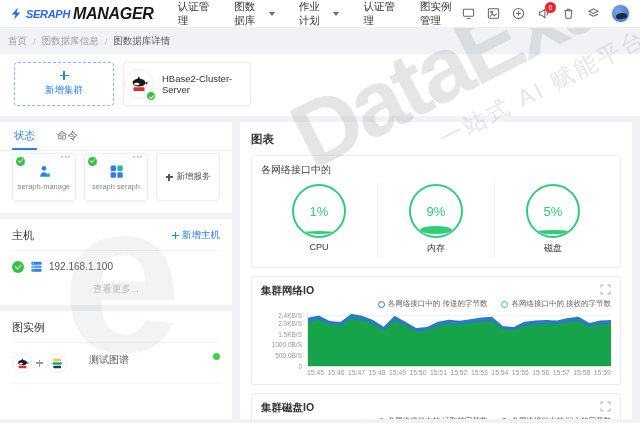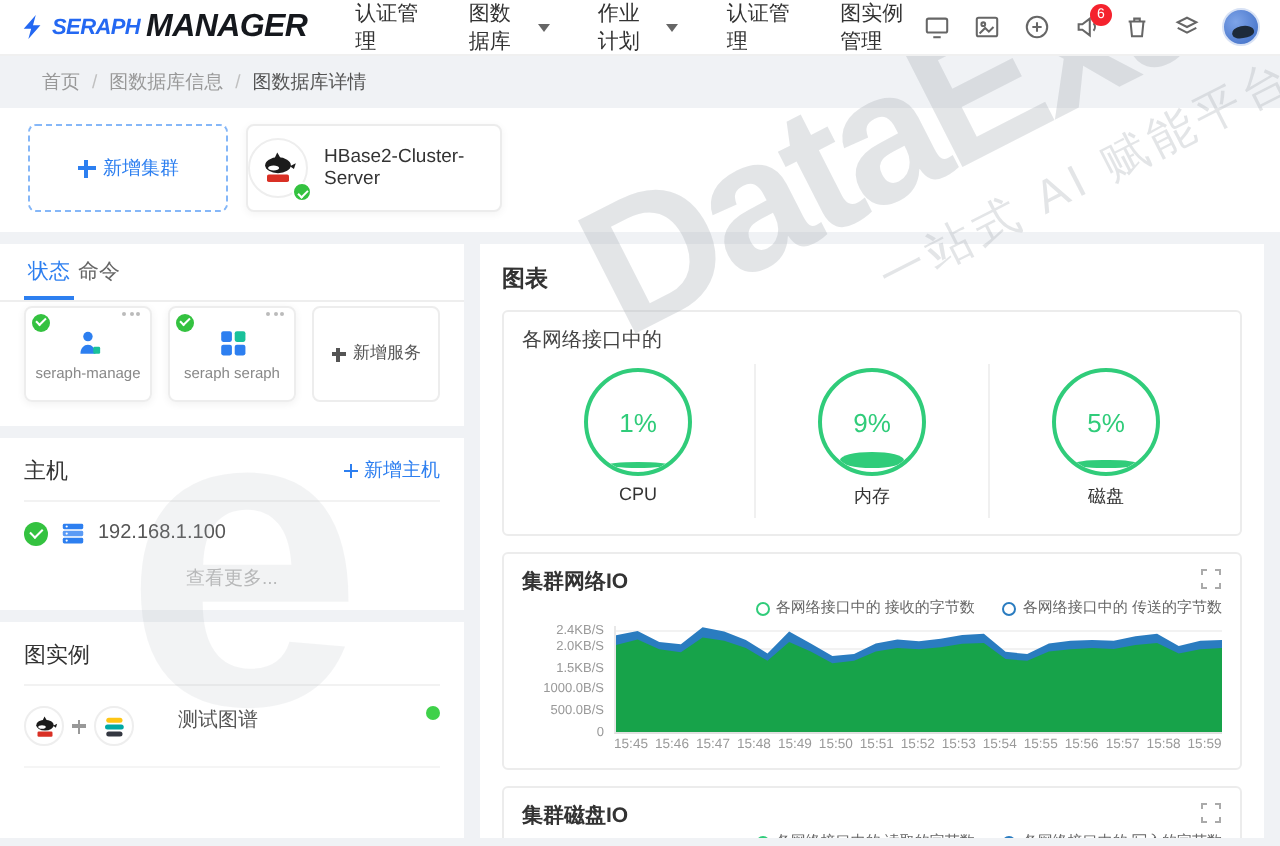--- a/index.html
+++ b/index.html
@@ -17,42 +17,42 @@
   .nav { display:flex; gap:24px; margin-left:24px; }
   .nav-item { font-size:10.5px; color:#333; display:flex; align-items:center; gap:4px; cursor:pointer; }
   .caret { width:0; height:0; border-left:3.5px solid transparent; border-right:3.5px solid transparent; border-top:4px solid #666; }
   .header-actions { margin-left:auto; display:flex; align-items:center; gap:11px; }
   .hicon { width:14px; height:14px; display:flex; align-items:center; justify-content:center; position:relative; cursor:pointer;}
   .hicon svg { width:13px; height:13px; }
   .badge { position:absolute; top:-5px; right:-6px; min-width:11px; height:11px; border-radius:6px; background:#f5222d; color:#fff; font-size:7px; font-style:normal; display:flex; align-items:center; justify-content:center; padding:0 2px;}
   .avatar { width:19px; height:19px; border-radius:50%; background:radial-gradient(circle at 35% 35%, #7ea4e8, #3c6bc4); border:1px solid #d8e2f5; cursor:pointer; position:relative; overflow:hidden;}
   .avatar::after { content:""; position:absolute; left:4px; top:8px; width:11px; height:6px; background:#1d2a3a; border-radius:50% 60% 40% 50%; transform:rotate(-12deg); }
   
-  .breadcrumb { height:26px; display:flex; align-items:center; padding:0 21px; gap:6px; font-size:9.5px; color:#999; }
+  .breadcrumb { height:26px; display:flex; align-items:center; padding:0 8px; gap:6px; font-size:9.5px; color:#999; }
   .breadcrumb .sep { font-style:normal; color:#c0c0c0; }
   .bc-link { cursor:pointer; }
   .bc-current { color:#555; }
   
   .cluster-strip { background:#fff; padding:8px 14px 10px; display:flex; gap:9px; }
   .cluster-card { width:128px; height:44px; background:#fff; border:1px solid #ececec; border-radius:4px; box-shadow:0 1px 4px rgba(0,0,0,.05); display:flex; align-items:center; justify-content:center; gap:8px; cursor:pointer; }
-  .add-cluster { width:100px; border:1px dashed #85b7f8; flex-direction:row; gap:4px; color:#2d7ff0; font-size:9.5px; box-shadow:none; }
+  .add-cluster { width:100px; border:1px dashed #85b7f8; flex-direction:column; gap:4px; color:#2d7ff0; font-size:9.5px; box-shadow:none; }
   .logo-wrap { position:relative; width:30px; height:30px; flex:0 0 auto;}
   .logo-circle { width:30px; height:30px; border-radius:50%; background:#fff; border:1px solid #eee; display:flex; align-items:center; justify-content:center; }
   .logo-circle svg { width:22px; height:22px; }
   .cluster-name { font-size:9.5px; color:#333; }
   .check-badge { position:absolute; right:-2px; bottom:-2px; width:10px; height:10px; border-radius:50%; background:#34c240; border:1px solid #fff; }
   .check-badge::after, .check-dot::after { content:""; display:block; width:4px; height:2px; border-left:1.3px solid #fff; border-bottom:1.3px solid #fff; transform:rotate(-45deg); margin:2.5px 0 0 2px; }
   .check-dot { width:12px; height:12px; border-radius:50%; background:#34c240; flex:0 0 auto;}
   .check-dot::after { width:5px; height:2.5px; margin:3px 0 0 3px; }
   
   .main { display:flex; gap:8px; margin-top:6px; align-items:stretch; height:297px; }
   .left-panel { width:232px; background:#fff; padding:0 12px; flex:0 0 auto; }
   .right-panel { flex:1; background:#fff; margin-right:8px; padding:8px 11px; overflow:hidden; }
   
-  .tabs { display:flex; border-bottom:1px solid #eee; margin:0 -12px; padding:0 12px; }
+  .tabs { display:flex; gap:18px; border-bottom:1px solid #eee; margin:0 -12px; padding:0 12px; }
   .tab { font-size:10.5px; color:#666; padding:7px 2px 5px; cursor:pointer; border-bottom:2px solid transparent; }
   .tab.active { color:#2d7ff0; border-bottom-color:#2d7ff0; }
   .db-row { display:flex; align-items:center; gap:6px; padding:9px 0 7px; }
   .db-name { flex:1; font-size:11.5px; color:#333; }
   .ctl { cursor:pointer; display:flex; align-items:center; justify-content:center; width:16px; height:14px; }
   .pause-icon { display:flex; gap:2px; }
   .pause-icon i { width:2.5px; height:9px; background:#f5222d; display:block; }
   .play-icon { width:0; height:0; border-top:5px solid transparent; border-bottom:5px solid transparent; border-left:8px solid #34c240; }
   .services { display:flex; gap:8px; padding:2px 0 12px; }
   .svc-card { position:relative; width:64px; height:48px; border:1px solid #ededed; border-radius:4px; box-shadow:0 1px 4px rgba(0,0,0,.06); display:flex; flex-direction:column; align-items:center; justify-content:center; gap:3px; cursor:pointer; }
@@ -335,26 +335,26 @@
 
     <div class="card">
       <div class="chart-head">
         <span class="chart-title">集群网络IO</span>
         <svg class="expand-icon" viewBox="0 0 11 11" fill="none" stroke="#aaa" stroke-width="1">
             <path d="M1 3.5V1h2.5M7.5 1H10v2.5M10 7.5V10H7.5M3.5 10H1V7.5"></path>
           </svg>
       </div>
       <div class="legend">
         <span class="legend-item">
+            <i class="ring blue"></i>
+            <span>各网络接口中的 传送的字节数</span>
+          </span>
+        <span class="legend-item">
             <i class="ring"></i>
             <span>各网络接口中的 接收的字节数</span>
-          </span>
-        <span class="legend-item">
-            <i class="ring blue"></i>
-            <span>各网络接口中的 传送的字节数</span>
           </span>
       </div>
       <div class="chart-body">
         <div class="ylabels" id="net-y">
             <span style="top: -1.38px;">2.4KB/S</span>
             <span style="top: 7.1px;">2.0KB/S</span>
             <span style="top: 17.7px;">1.5KB/S</span>
             <span style="top: 28.3px;">1000.0B/S</span>
             <span style="top: 38.9px;">500.0B/S</span>
             <span style="top: 49.5px;">0</span>

